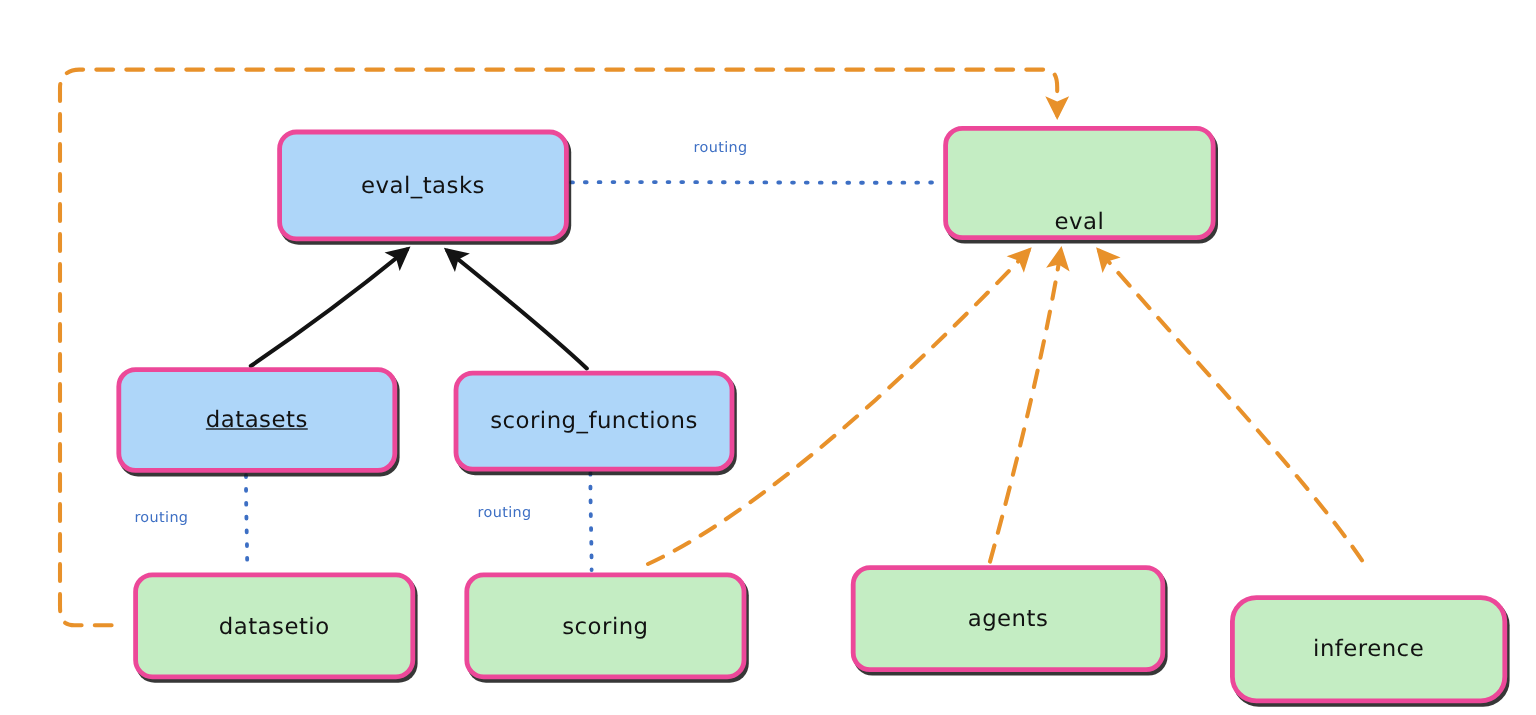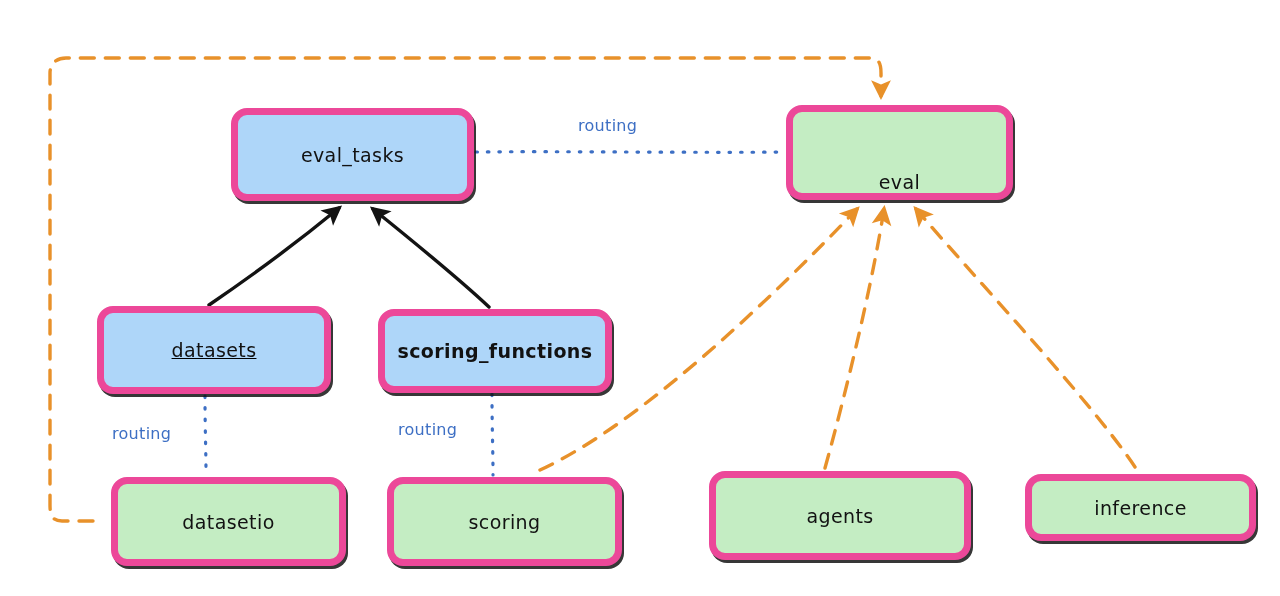--- a/index.html
+++ b/index.html
@@ -26,38 +26,38 @@
     top: 0;
     width: 1280px;
     height: 596px;
   }
   .node {
     position: absolute;
     box-sizing: border-box;
     display: flex;
     align-items: center;
     justify-content: center;
-    border: 7px solid #ec4899;
+    border: 4px solid #ec4899;
     border-radius: 16px;
     box-shadow: 2px 3px 0 rgba(20,20,20,0.85);
   }
   .node-label {
     font-family: "DejaVu Sans", sans-serif;
     font-size: 19px;
     letter-spacing: 0.4px;
     color: #121212;
     white-space: nowrap;
     pointer-events: none;
   }
   .node.api { background: #aed6f9; }
   .node.provider { background: #c4edc3; }
   .edge-label {
     position: absolute;
     font-family: "DejaVu Sans", sans-serif;
-    font-size: 16px;
+    font-size: 12px;
     color: #3d6fc4;
     white-space: nowrap;
     letter-spacing: 0.3px;
   }
 </style>
 </head>
 <body>
 
 <div id="canvas">
 
@@ -96,37 +96,37 @@
   </div>
 
   <div class="node provider" style="left:786px; top:105px; width:227px; height:95px;align-items:flex-end;">
     <span class="node-label">eval</span>
   </div>
 
   <div class="node api" style="left:97px; top:306px; width:234px; height:88px;text-decoration:underline;">
     <span class="node-label">datasets</span>
   </div>
 
-  <div class="node api" style="left:378px; top:309px; width:234px; height:84px;font-weight:bold;">
+  <div class="node api" style="left:378px; top:309px; width:234px; height:84px;">
     <span class="node-label">scoring_functions</span>
   </div>
 
   <div class="node provider" style="left:111px; top:477px; width:235px; height:89px;">
     <span class="node-label">datasetio</span>
   </div>
 
   <div class="node provider" style="left:387px; top:477px; width:235px; height:89px;">
     <span class="node-label">scoring</span>
   </div>
 
   <div class="node provider" style="left:709px; top:471px; width:262px; height:89px;">
     <span class="node-label">agents</span>
   </div>
 
-  <div class="node provider" style="left:1025px; top:474px; width:231px; height:67px;">
+  <div class="node provider" style="left:1025px; top:496px; width:231px; height:90px;border-radius:22px;">
     <span class="node-label">inference</span>
   </div>
 
   <div class="edge-label" style="left:578px; top:116px;">routing</div>
 
   <div class="edge-label" style="left:112px; top:424px;">routing</div>
 
   <div class="edge-label" style="left:398px; top:420px;">routing</div>
 
 </div>

